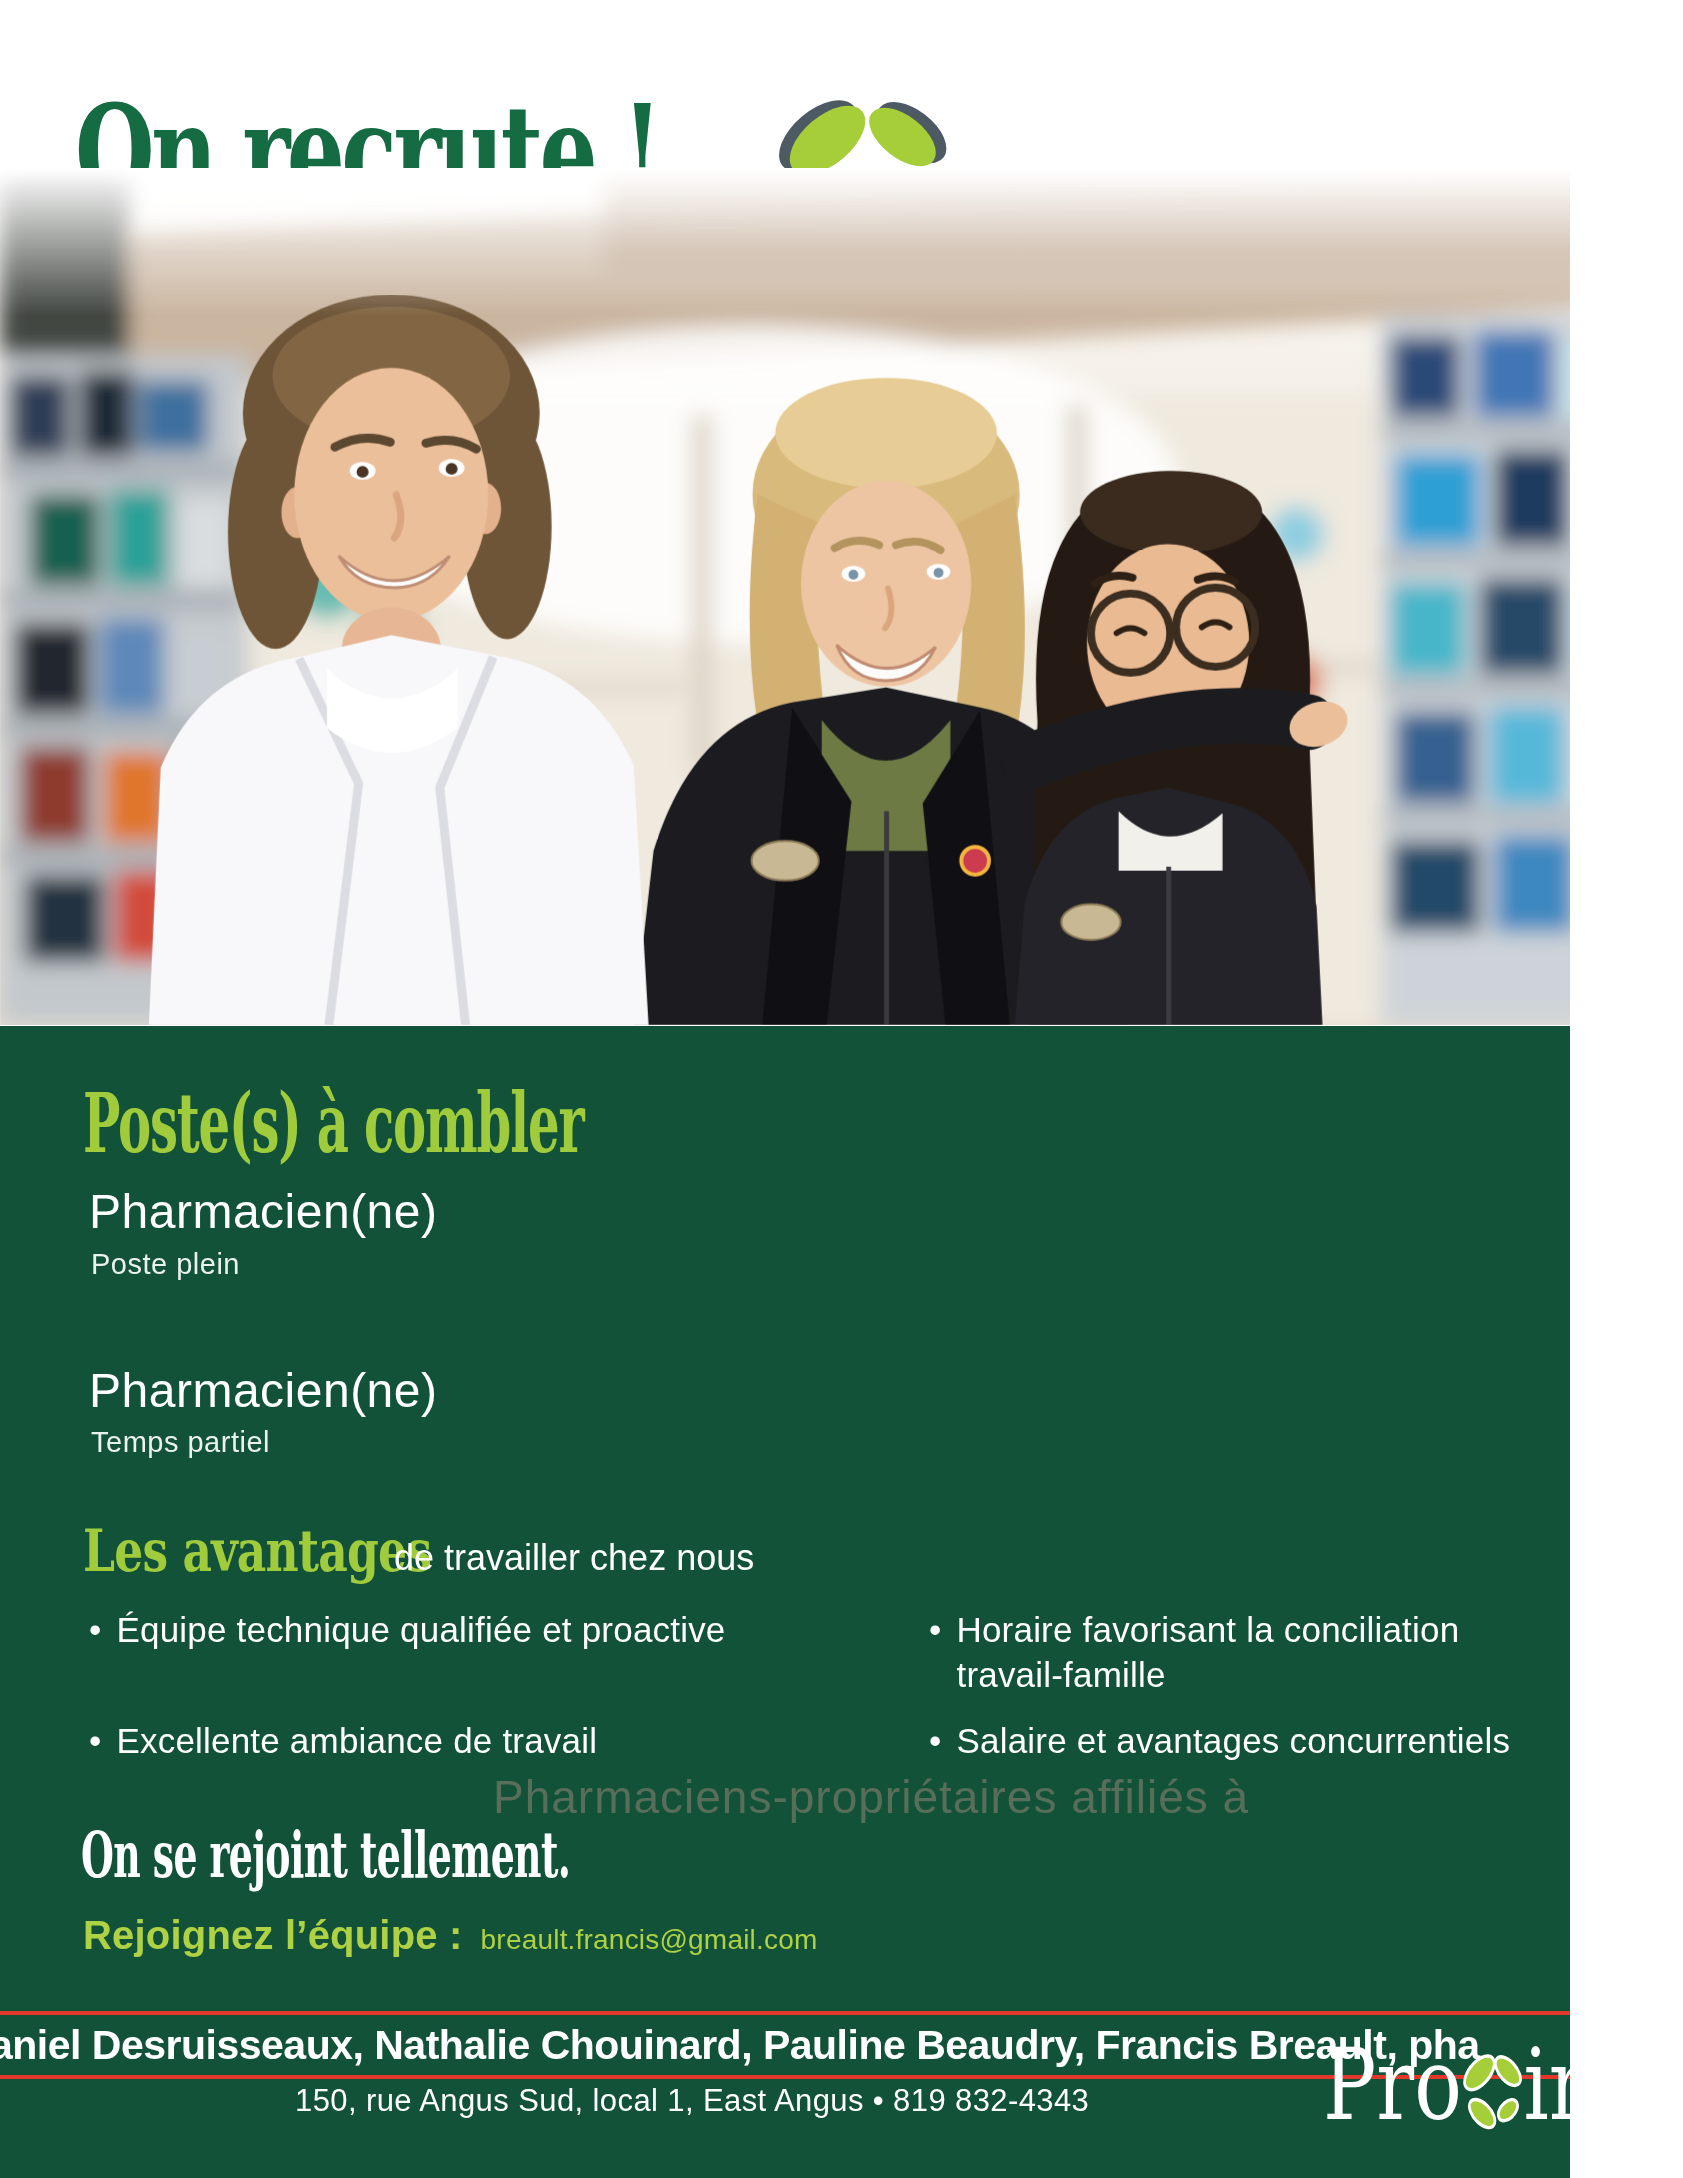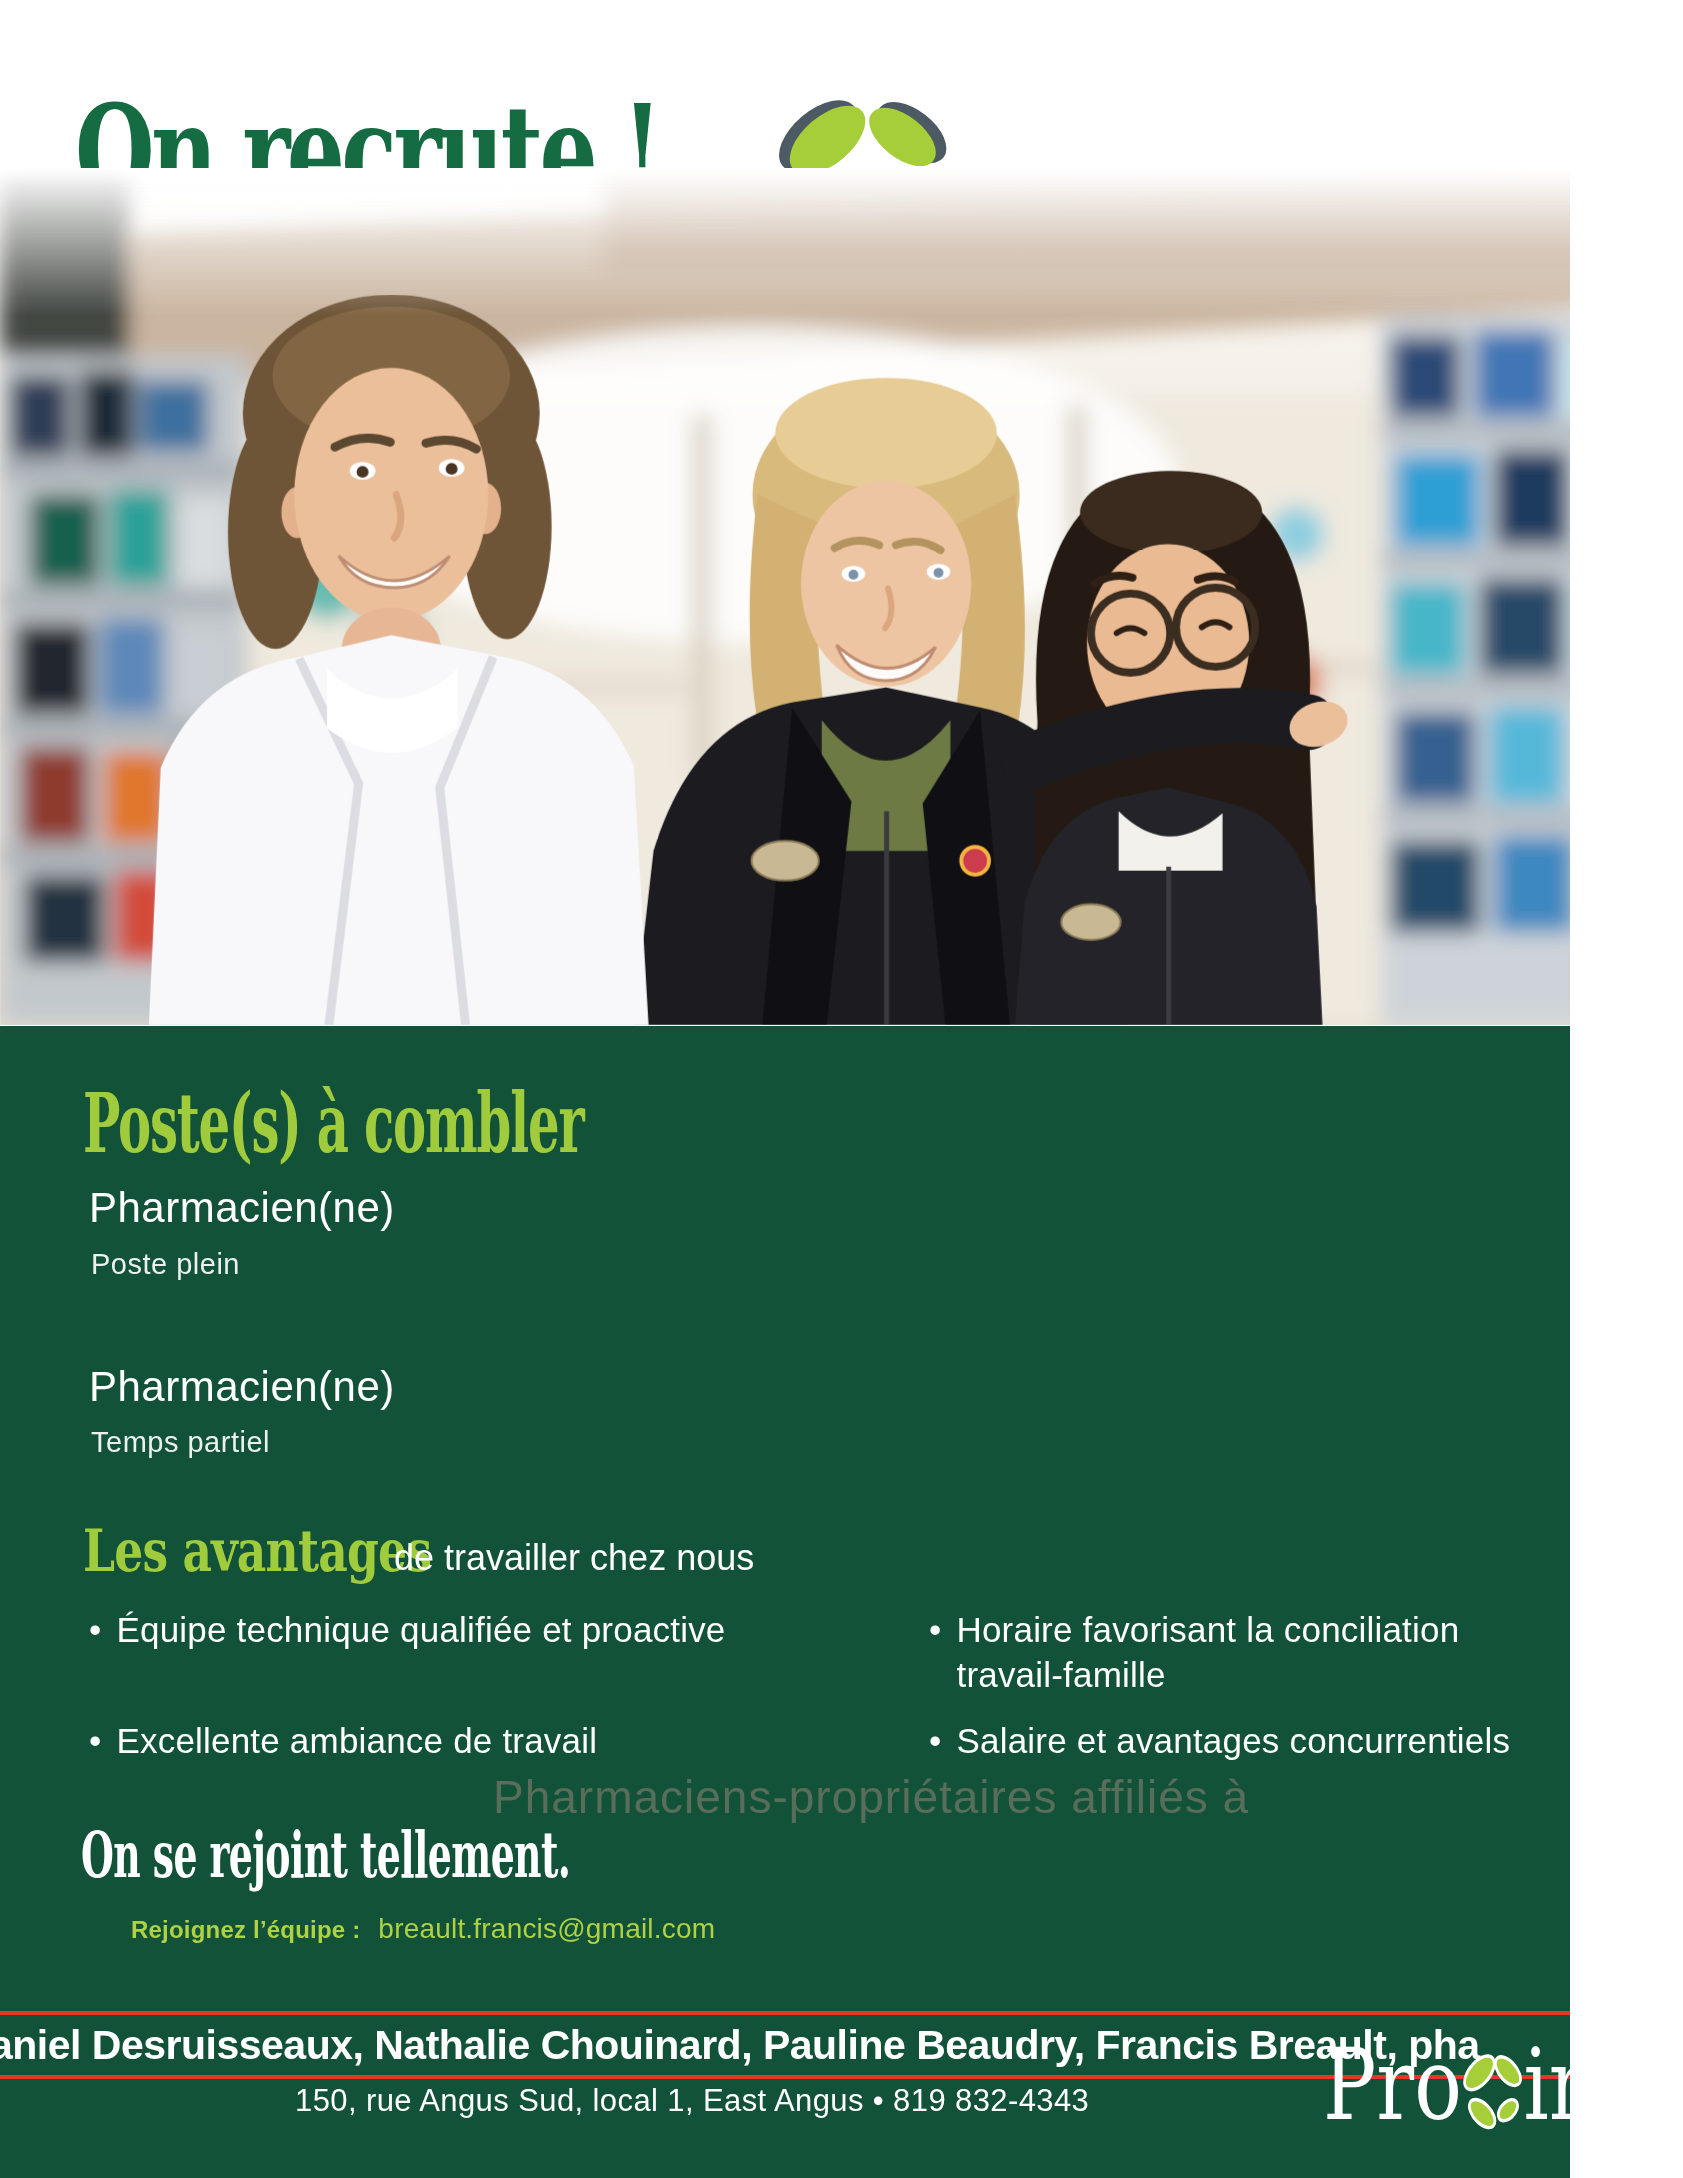--- a/index.html
+++ b/index.html
@@ -13,40 +13,40 @@
   .logo-butterfly{position:absolute;left:772px;top:95px;width:183px;height:168px;}
 
   
   .photo{position:absolute;left:0;top:168px;width:1683px;height:857px;display:block;}
 
   
   .panel{position:absolute;left:0;top:1026px;width:1683px;height:1152px;background:#115238;}
   .panel *{color:#fff;}
   .poste-title{position:absolute;left:83px;top:48px;font-size:83px;color:#9FCB3C;
                letter-spacing:-2px;transform:scaleX(.6);transform-origin:0 0;white-space:nowrap;}
-  .job-title{position:absolute;left:89px;font-size:42px;font-weight:400;letter-spacing:0.5px;}
+  .job-title{position:absolute;left:89px;font-size:48px;font-weight:400;letter-spacing:0.5px;}
   .job-sched{position:absolute;left:91px;font-size:29px;font-weight:400;letter-spacing:0.5px;color:#EBF2ED;}
   .jt1{top:158px;} .js1{top:222px;} .jt2{top:337px;} .js2{top:400px;}
 
   .avant-accent{position:absolute;left:83px;top:491px;font-size:57px;color:#9FCB3C;
                 letter-spacing:-1px;transform:scaleX(.8);transform-origin:0 0;white-space:nowrap;}
   .avant-rest{position:absolute;left:394px;top:511px;font-size:36px;font-weight:400;}
 
   .bullet-item{position:absolute;display:flex;font-size:35px;line-height:1.28;letter-spacing:0.2px;}
   .bullet-item .dot{margin-right:15px;}
   .bl1{left:89px;top:582px;} .bl2{left:89px;top:693px;}
   .br1{left:929px;top:582px;width:634px;} .br2{left:929px;top:693px;white-space:nowrap;}
 
   .watermark{position:absolute;left:493px;top:744px;font-size:46px;font-weight:400;
              color:#61705F;letter-spacing:1px;white-space:nowrap;opacity:.9;}
 
   .tagline{position:absolute;left:81px;top:792px;font-size:63px;letter-spacing:-1px;
            transform:scaleX(.6);transform-origin:0 0;white-space:nowrap;}
   .cta-row{position:absolute;left:83px;top:887px;display:flex;align-items:baseline;}
-  .cta-label{font-size:24px;font-weight:700;color:#AFD144;letter-spacing:0.2px;margin-left:48px;}
+  .cta-label{font-size:40px;font-weight:700;color:#AFD144;letter-spacing:0.2px;}
   .cta-email{font-size:28px;font-weight:400;color:#AFD144;margin-left:18px;letter-spacing:0.2px;}
 
   .redline{position:absolute;left:0;width:1683px;height:4px;background:#E3372B;}
   .rl1{top:985px;} .rl2{top:1049px;}
   .names-strip{position:absolute;left:-10px;top:996px;width:1703px;overflow:hidden;
                font-size:41px;font-weight:700;letter-spacing:-0.5px;white-space:nowrap;}
   .address{position:absolute;left:295px;top:1057px;font-size:31px;font-weight:400;letter-spacing:0.4px;}
 
   .proxim{position:absolute;left:1323px;top:998px;display:flex;align-items:baseline;
           transform:scaleX(.8);transform-origin:0 0;}

